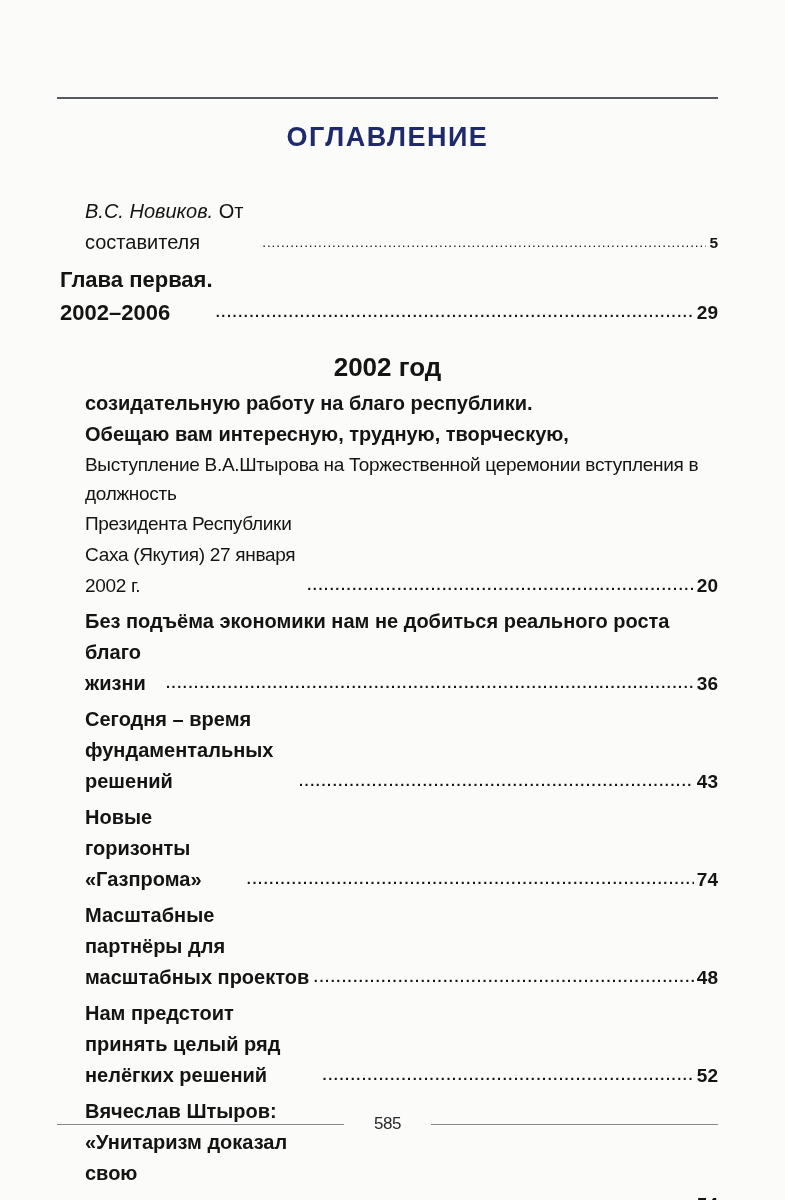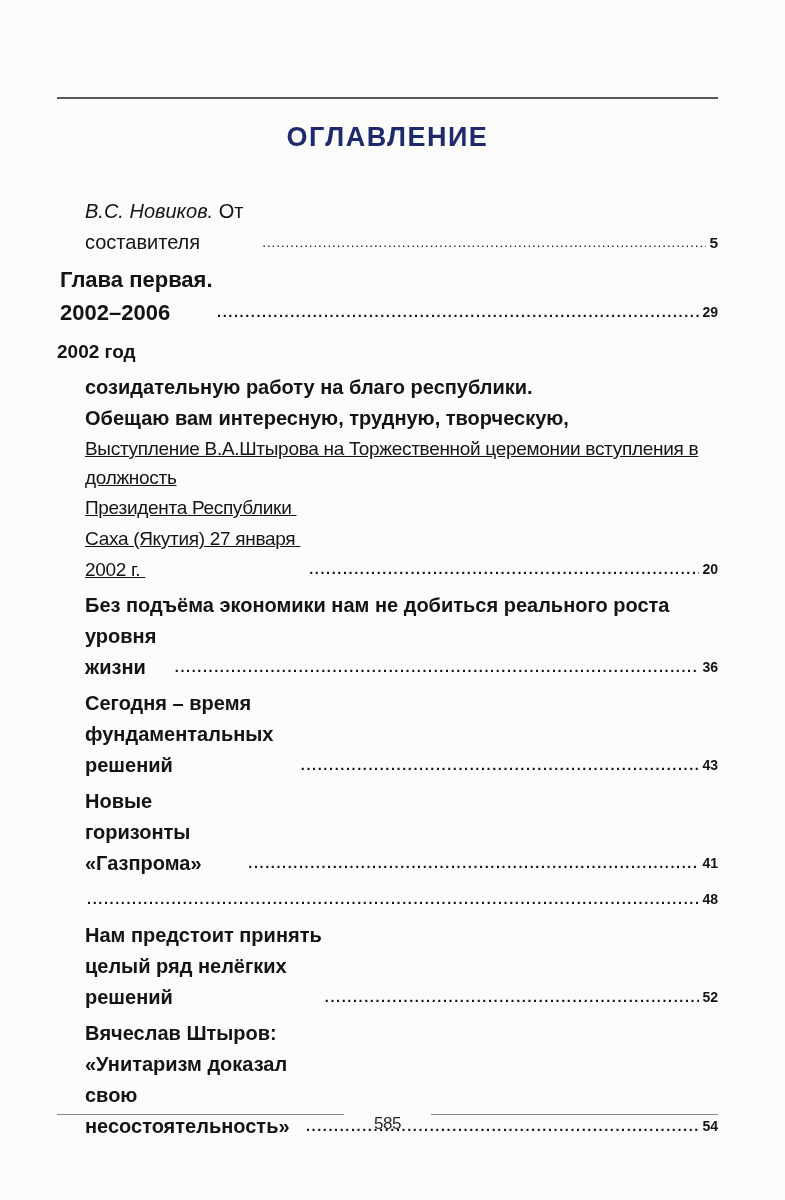--- a/index.html
+++ b/index.html
@@ -49,38 +49,37 @@
     font-weight: 700;
     font-size: 20px;
     line-height: 31px;
     margin-bottom: 5px;
   }
   .toc-item.chapter {
     padding-left: 3px;
     font-size: 22px;
     line-height: 33px;
     margin-top: 2px;
-    margin-bottom: 7px;
+    margin-bottom: 23px;
   }
   .toc-item.plain {
     font-weight: 400;
   }
   .section-heading {
     font-weight: 700;
-    font-size: 19px;
+    font-size: 26px;
     line-height: 31px;
-    text-align: left;
+    text-align: center;
     margin: 6px 0 5px;
   }
   .line.sub,
   .leader-text .sub {
     font-weight: 400;
     font-size: 19px;
     letter-spacing: -0.3px;
-    text-decoration: underline;
   }
   .line.sub { line-height: 29px; }
   .italic {
     font-style: italic;
     font-weight: 400;
   }
   .leader-row {
     display: flex;
     align-items: flex-end;
   }
@@ -98,30 +97,31 @@
   .dots::after {
     content: "........................................................................................................................................................";
   }
   .toc-item.plain .dots {
     font-weight: 400;
     letter-spacing: 0.9px;
     font-size: 13.5px;
   }
   .page-num {
     font-weight: 700;
-    font-size: 14px;
+    font-size: 19px;
     flex: 0 0 auto;
   }
   .toc-item.plain .page-num { font-size: 15.5px; }
   .footer {
     position: absolute;
     left: 57px;
     right: 67px;
     top: 1114px;
     display: flex;
+    align-items: center;
     color: #26282b;
   }
   .footer .rule {
     flex: 1 1 auto;
     border-top: 1px solid #85888c;
     height: 0;
   }
   .footer .num {
     flex: 0 0 auto;
     padding: 0 30px;
@@ -157,41 +157,42 @@
         <div class="line sub">Выступление В.А.Штырова на Торжественной церемонии вступления в должность</div>
         <div class="leader-row">
           <span class="leader-text"><span class="sub">Президента Республики Саха (Якутия) 27 января 2002 г. </span></span>
           <span class="dots"></span>
           <span class="page-num">20</span>
         </div>
       </div>
       <div class="toc-item bold">
         <div class="line ">Без подъёма экономики нам не добиться реального роста</div>
         <div class="leader-row">
-          <span class="leader-text"><span>уровня жизни </span></span>
+          <span class="leader-text"><span>благо жизни </span></span>
           <span class="dots"></span>
           <span class="page-num">36</span>
         </div>
       </div>
       <div class="toc-item bold">
         <div class="leader-row">
           <span class="leader-text"><span>Сегодня – время фундаментальных решений </span></span>
           <span class="dots"></span>
           <span class="page-num">43</span>
         </div>
       </div>
       <div class="toc-item bold">
         <div class="leader-row">
           <span class="leader-text"><span>Новые горизонты «Газпрома» </span></span>
           <span class="dots"></span>
-          <span class="page-num">41</span>
-        </div>
-      </div>
-      <div class="toc-item bold">
-        <div class="leader-row">
+          <span class="page-num">74</span>
+        </div>
+      </div>
+      <div class="toc-item bold">
+        <div class="leader-row">
+          <span class="leader-text"><span>Масштабные партнёры для масштабных проектов </span></span>
           <span class="dots"></span>
           <span class="page-num">48</span>
         </div>
       </div>
       <div class="toc-item bold">
         <div class="leader-row">
           <span class="leader-text"><span>Нам предстоит принять целый ряд нелёгких решений </span></span>
           <span class="dots"></span>
           <span class="page-num">52</span>
         </div>

